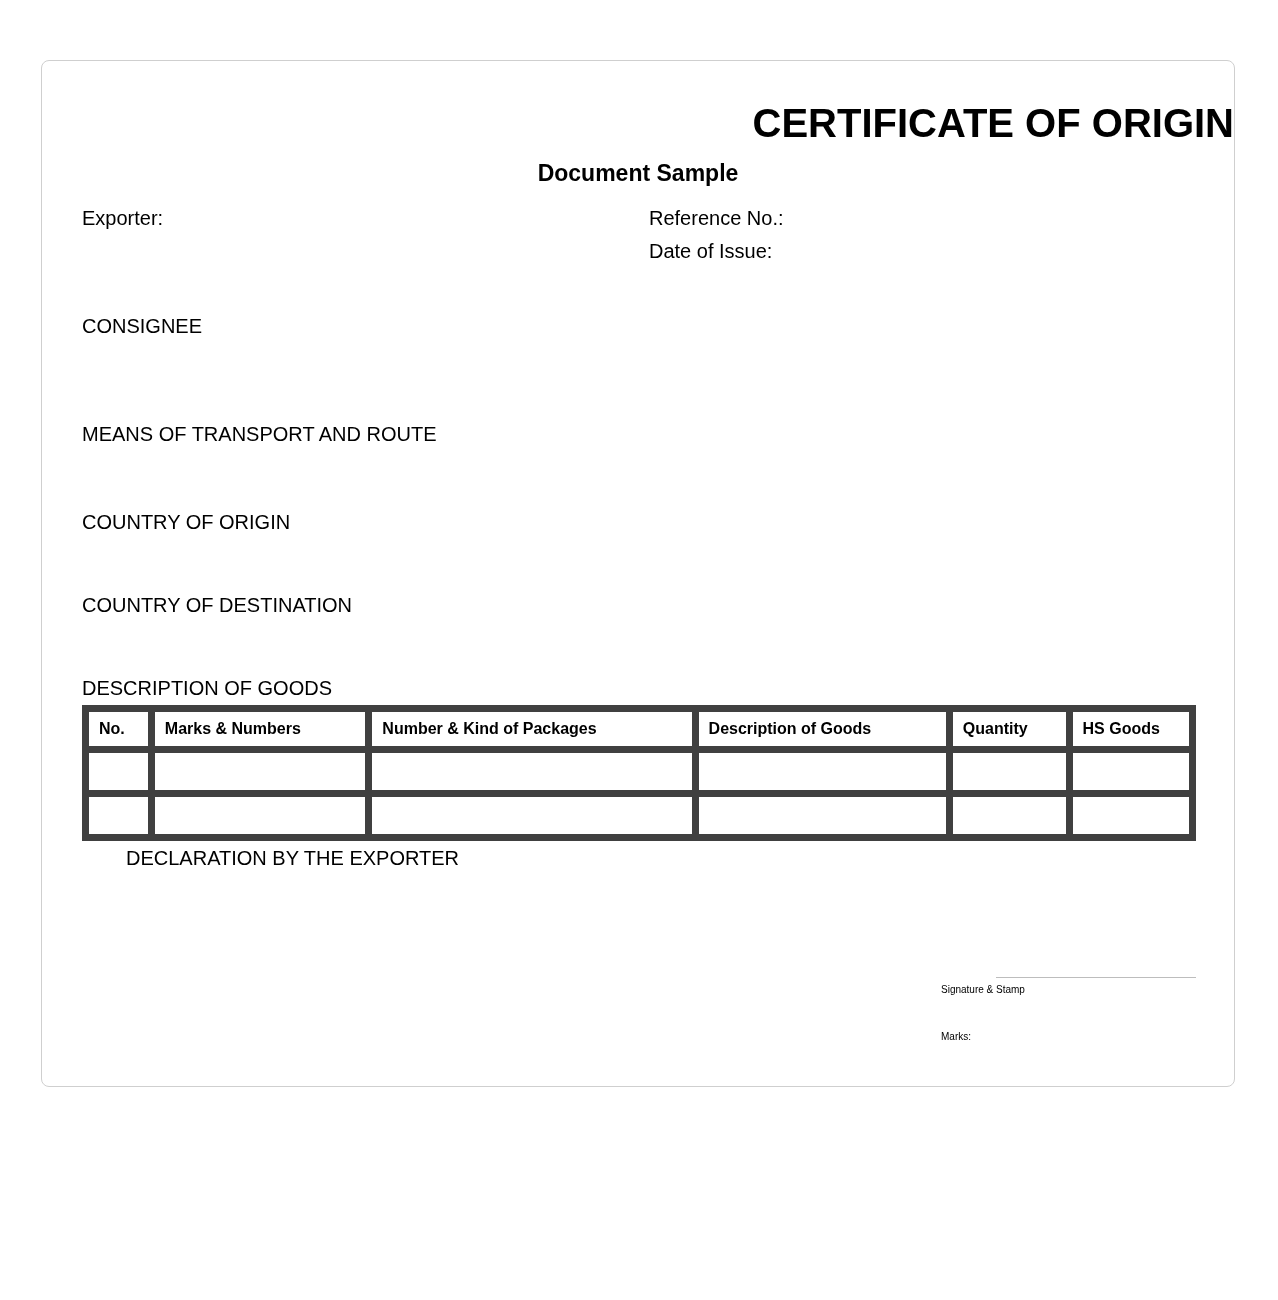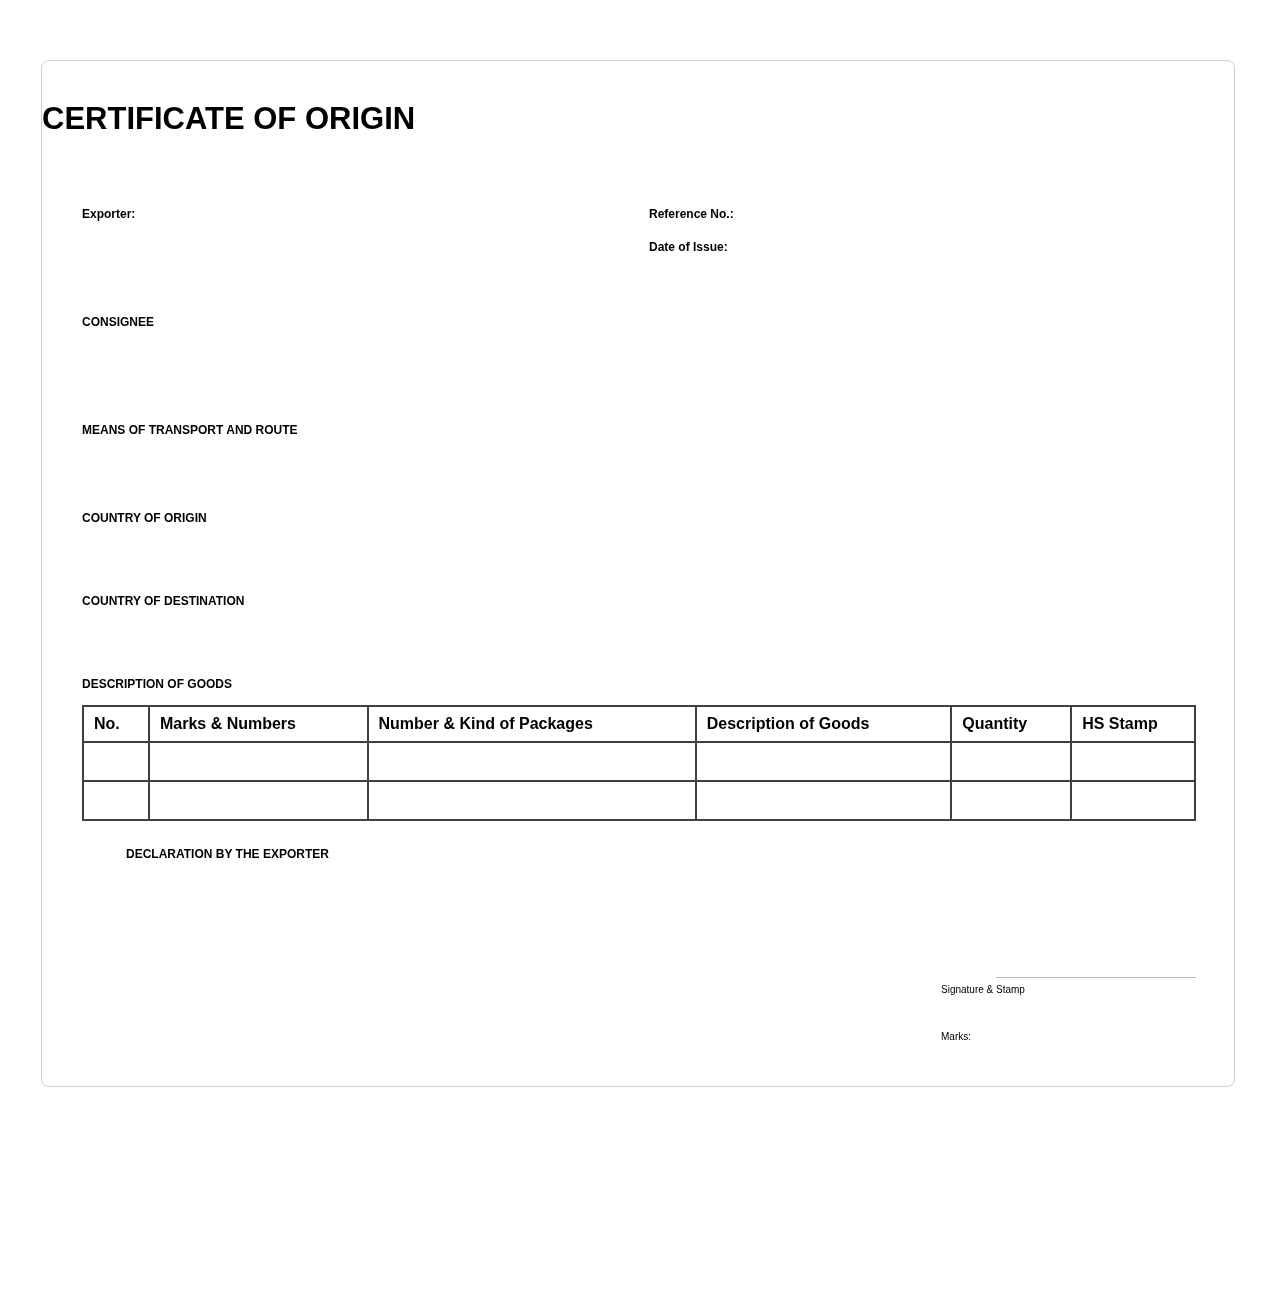--- a/index.html
+++ b/index.html
@@ -1,38 +1,39 @@
 <!DOCTYPE html>
 <html><head>
 <meta charset="utf-8">
 <style>
   html, body { margin: 0; padding: 0; background: #ffffff; }
   body { width: 1278px; height: 1300px; position: relative; font-family: "Liberation Sans", sans-serif; color: #000; }
   .card {
     position: absolute; left: 41px; top: 60px; width: 1194px; height: 1027px;
     border: 1px solid #cfcfcf; border-radius: 8px; box-sizing: border-box; background: #fff;
   }
-  .title { position: absolute; left: 0; right: 0; top: 40px; text-align: left; font-size: 31px; font-weight: bold; }
+  .title { position: absolute; left: 0; right: 0; top: 40px; text-align: right; font-size: 40px; font-weight: bold; }
   .subtitle { position: absolute; left: 0; right: 0; top: 99px; text-align: center; font-size: 23px; font-weight: bold; }
-  .lbl { position: absolute; font-size: 12px; font-weight: bold; }
+  .lbl { position: absolute; font-size: 20px; font-weight: normal; }
   table.goods {
     position: absolute; left: 40px; top: 644px; width: 1114px;
     border-collapse: collapse; font-size: 16px;
   }
-  table.goods th, table.goods td { border: 2px solid #404040; text-align: left; padding: 0 10px; }
+  table.goods th, table.goods td { border: 7px solid #404040; text-align: left; padding: 0 10px; }
   table.goods th { height: 34px; font-weight: bold; }
   table.goods td { height: 37px; }
   .sigline { position: absolute; left: 954px; top: 916px; width: 200px; border-top: 1px solid #bdbdbd; }
   .sigtxt { position: absolute; left: 899px; font-size: 10px; }
 </style>
 </head>
 <body>
 
 <div class="card">
   <div class="title">CERTIFICATE OF ORIGIN</div>
+  <div class="subtitle">Document Sample</div>
 
   <div class="lbl" style="left:40px;top:146px;">Exporter:</div>
   <div class="lbl" style="left:607px;top:146px;">Reference No.:</div>
   <div class="lbl" style="left:607px;top:179px;">Date of Issue:</div>
 
   <div class="lbl" style="left:40px;top:254px;">CONSIGNEE</div>
   <div class="lbl" style="left:40px;top:362px;">MEANS OF TRANSPORT AND ROUTE</div>
   <div class="lbl" style="left:40px;top:450px;">COUNTRY OF ORIGIN</div>
   <div class="lbl" style="left:40px;top:533px;text-align:right;">COUNTRY OF DESTINATION</div>
   <div class="lbl" style="left:40px;top:616px;">DESCRIPTION OF GOODS</div>
@@ -46,21 +47,21 @@
         <col style="width:120px">
         <col style="width:124px">
     </colgroup>
     <thead>
       <tr>
         <th>No.</th>
         <th>Marks &amp; Numbers</th>
         <th>Number &amp; Kind of Packages</th>
         <th>Description of Goods</th>
         <th>Quantity</th>
-        <th>HS Stamp</th>
+        <th>HS Goods</th>
       </tr>
     </thead>
     <tbody>
       <tr>
         <td></td>
         <td></td>
         <td></td>
         <td></td>
         <td></td>
         <td></td>

